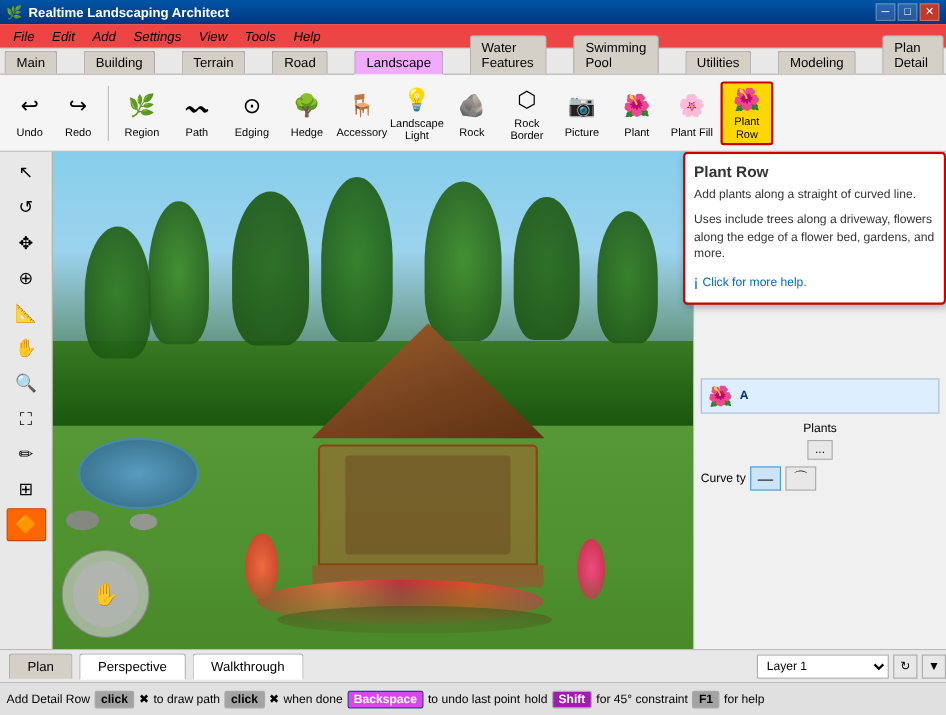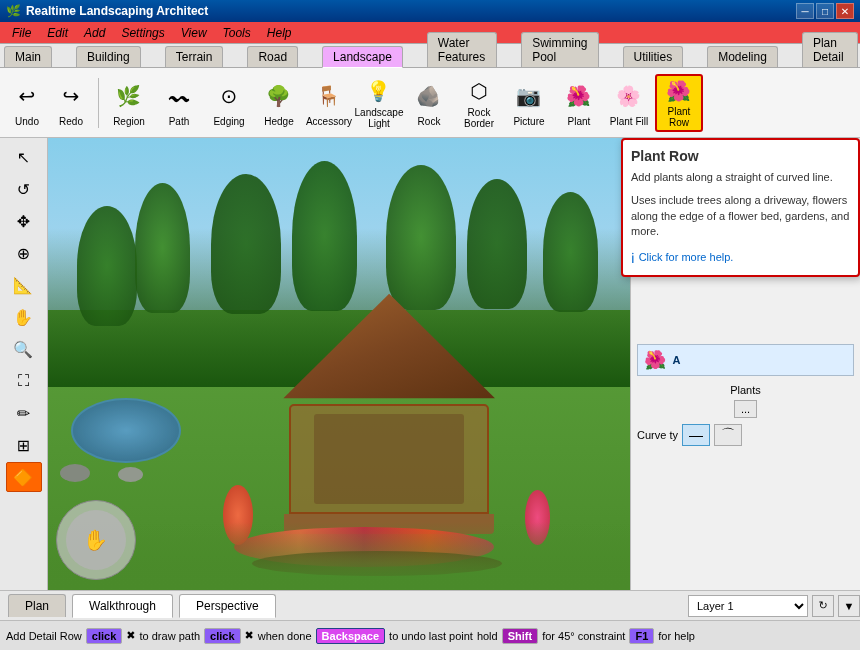--- a/index.html
+++ b/index.html
@@ -111,21 +111,21 @@
       background: white; width: 120px;
     }
     .layer-btn { width: 22px; height: 22px; border: 1px solid #aaa; background: #e8e8e8; cursor: pointer; display: flex; align-items: center; justify-content: center; font-size: 11px; }
 
     
     #statusbar {
       height: 30px; background: #e0e0e0; border-top: 1px solid #bbb;
       display: flex; align-items: center; padding: 0 6px; font-size: 11px; gap: 4px;
     }
     .status-key {
-      padding: 1px 5px; border: 1px solid #aaa; background: #8b5cf6;
+      padding: 1px 5px; border: 1px solid #aaa; background: #a3a3a3;
       border-radius: 2px; font-size: 11px; font-weight: bold;
     }
     .status-key.blue { background: #d946ef; color: white; border-color: #224488; }
     .status-key.orange { background: #a21caf; color: white; }
 
     
     .tb-icon {
       width: 36px; height: 36px; display: flex; align-items: center; justify-content: center;
       font-size: 20px;
     }
@@ -366,22 +366,22 @@
           <span>Curve ty</span>
           <div class="curve-btn active">—</div>
           <div class="curve-btn">⌒</div>
         </div>
       </div>
     </div>
   </div>
 
   <div id="bottom-area">
     <div class="view-tab">Plan</div>
+    <div class="view-tab active">Perspective</div>
     <div class="view-tab active" style="background:#fff;border-bottom:1px solid #fff;">Walkthrough</div>
-    <div class="view-tab active">Perspective</div>
     <div style="flex:1;"></div>
     <select class="layer-select">
       <option>Layer 1</option>
       <option>Layer 2</option>
     </select>
     <div class="layer-btn">↻</div>
     <div class="layer-btn">▼</div>
   </div>
 </div>
 

